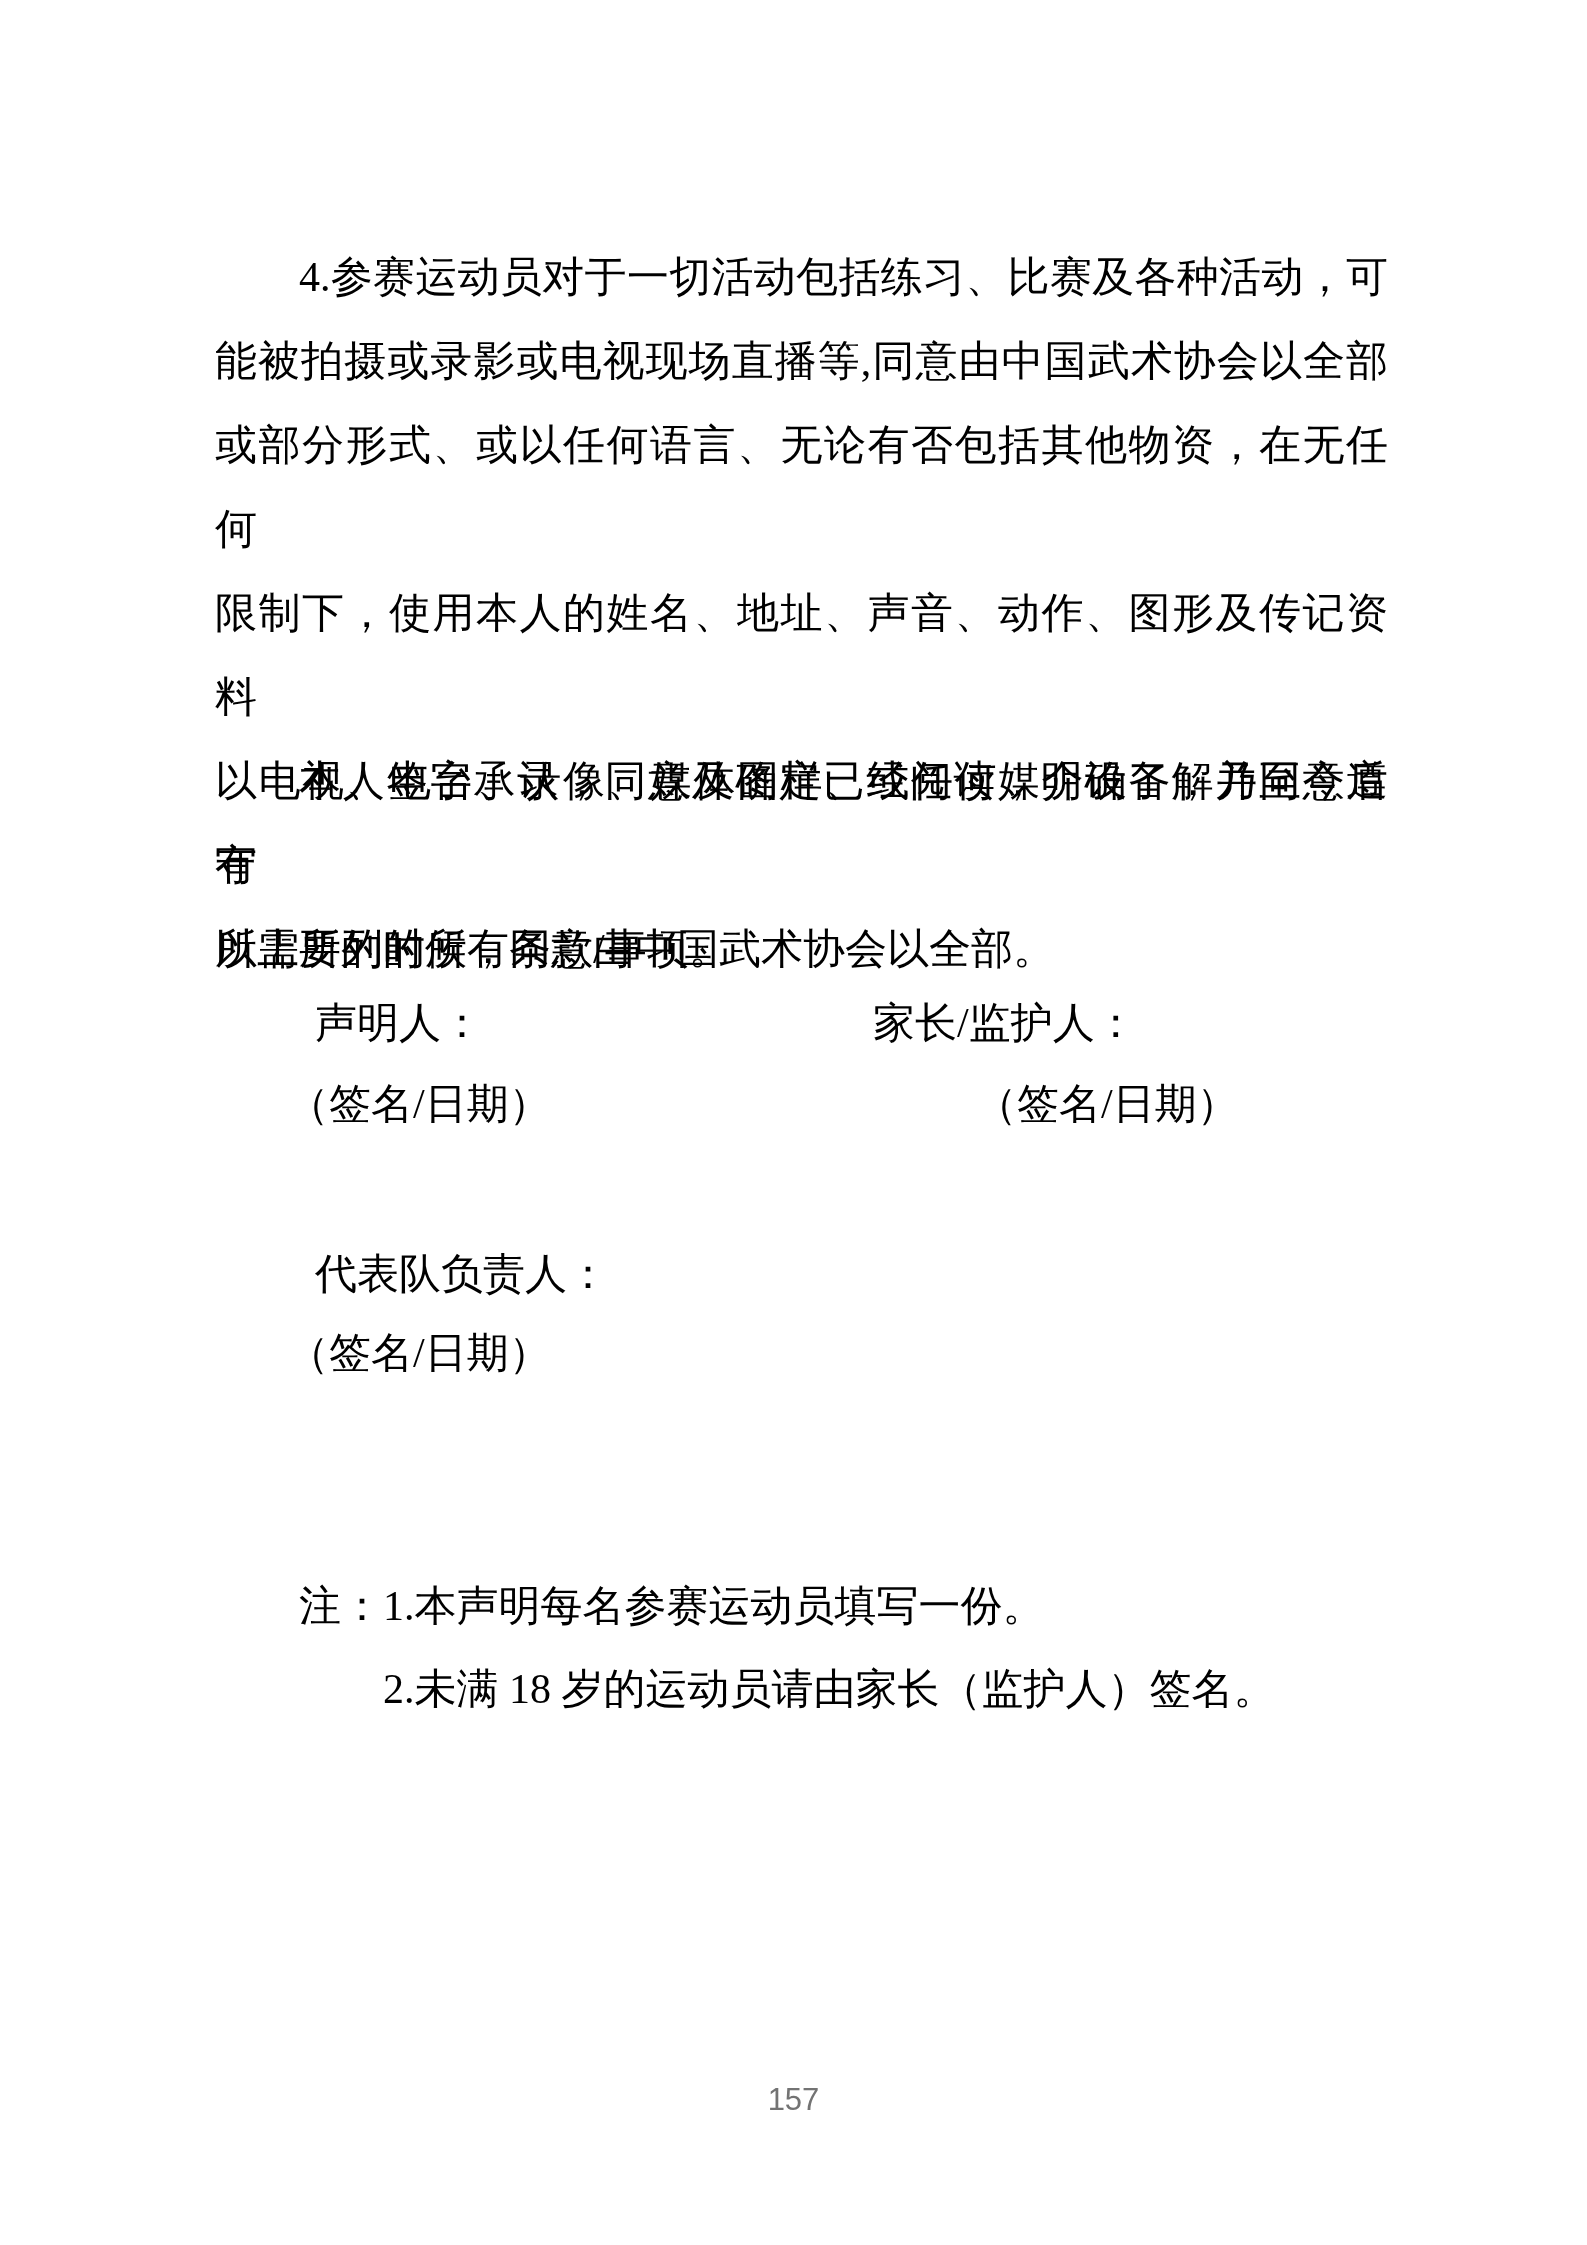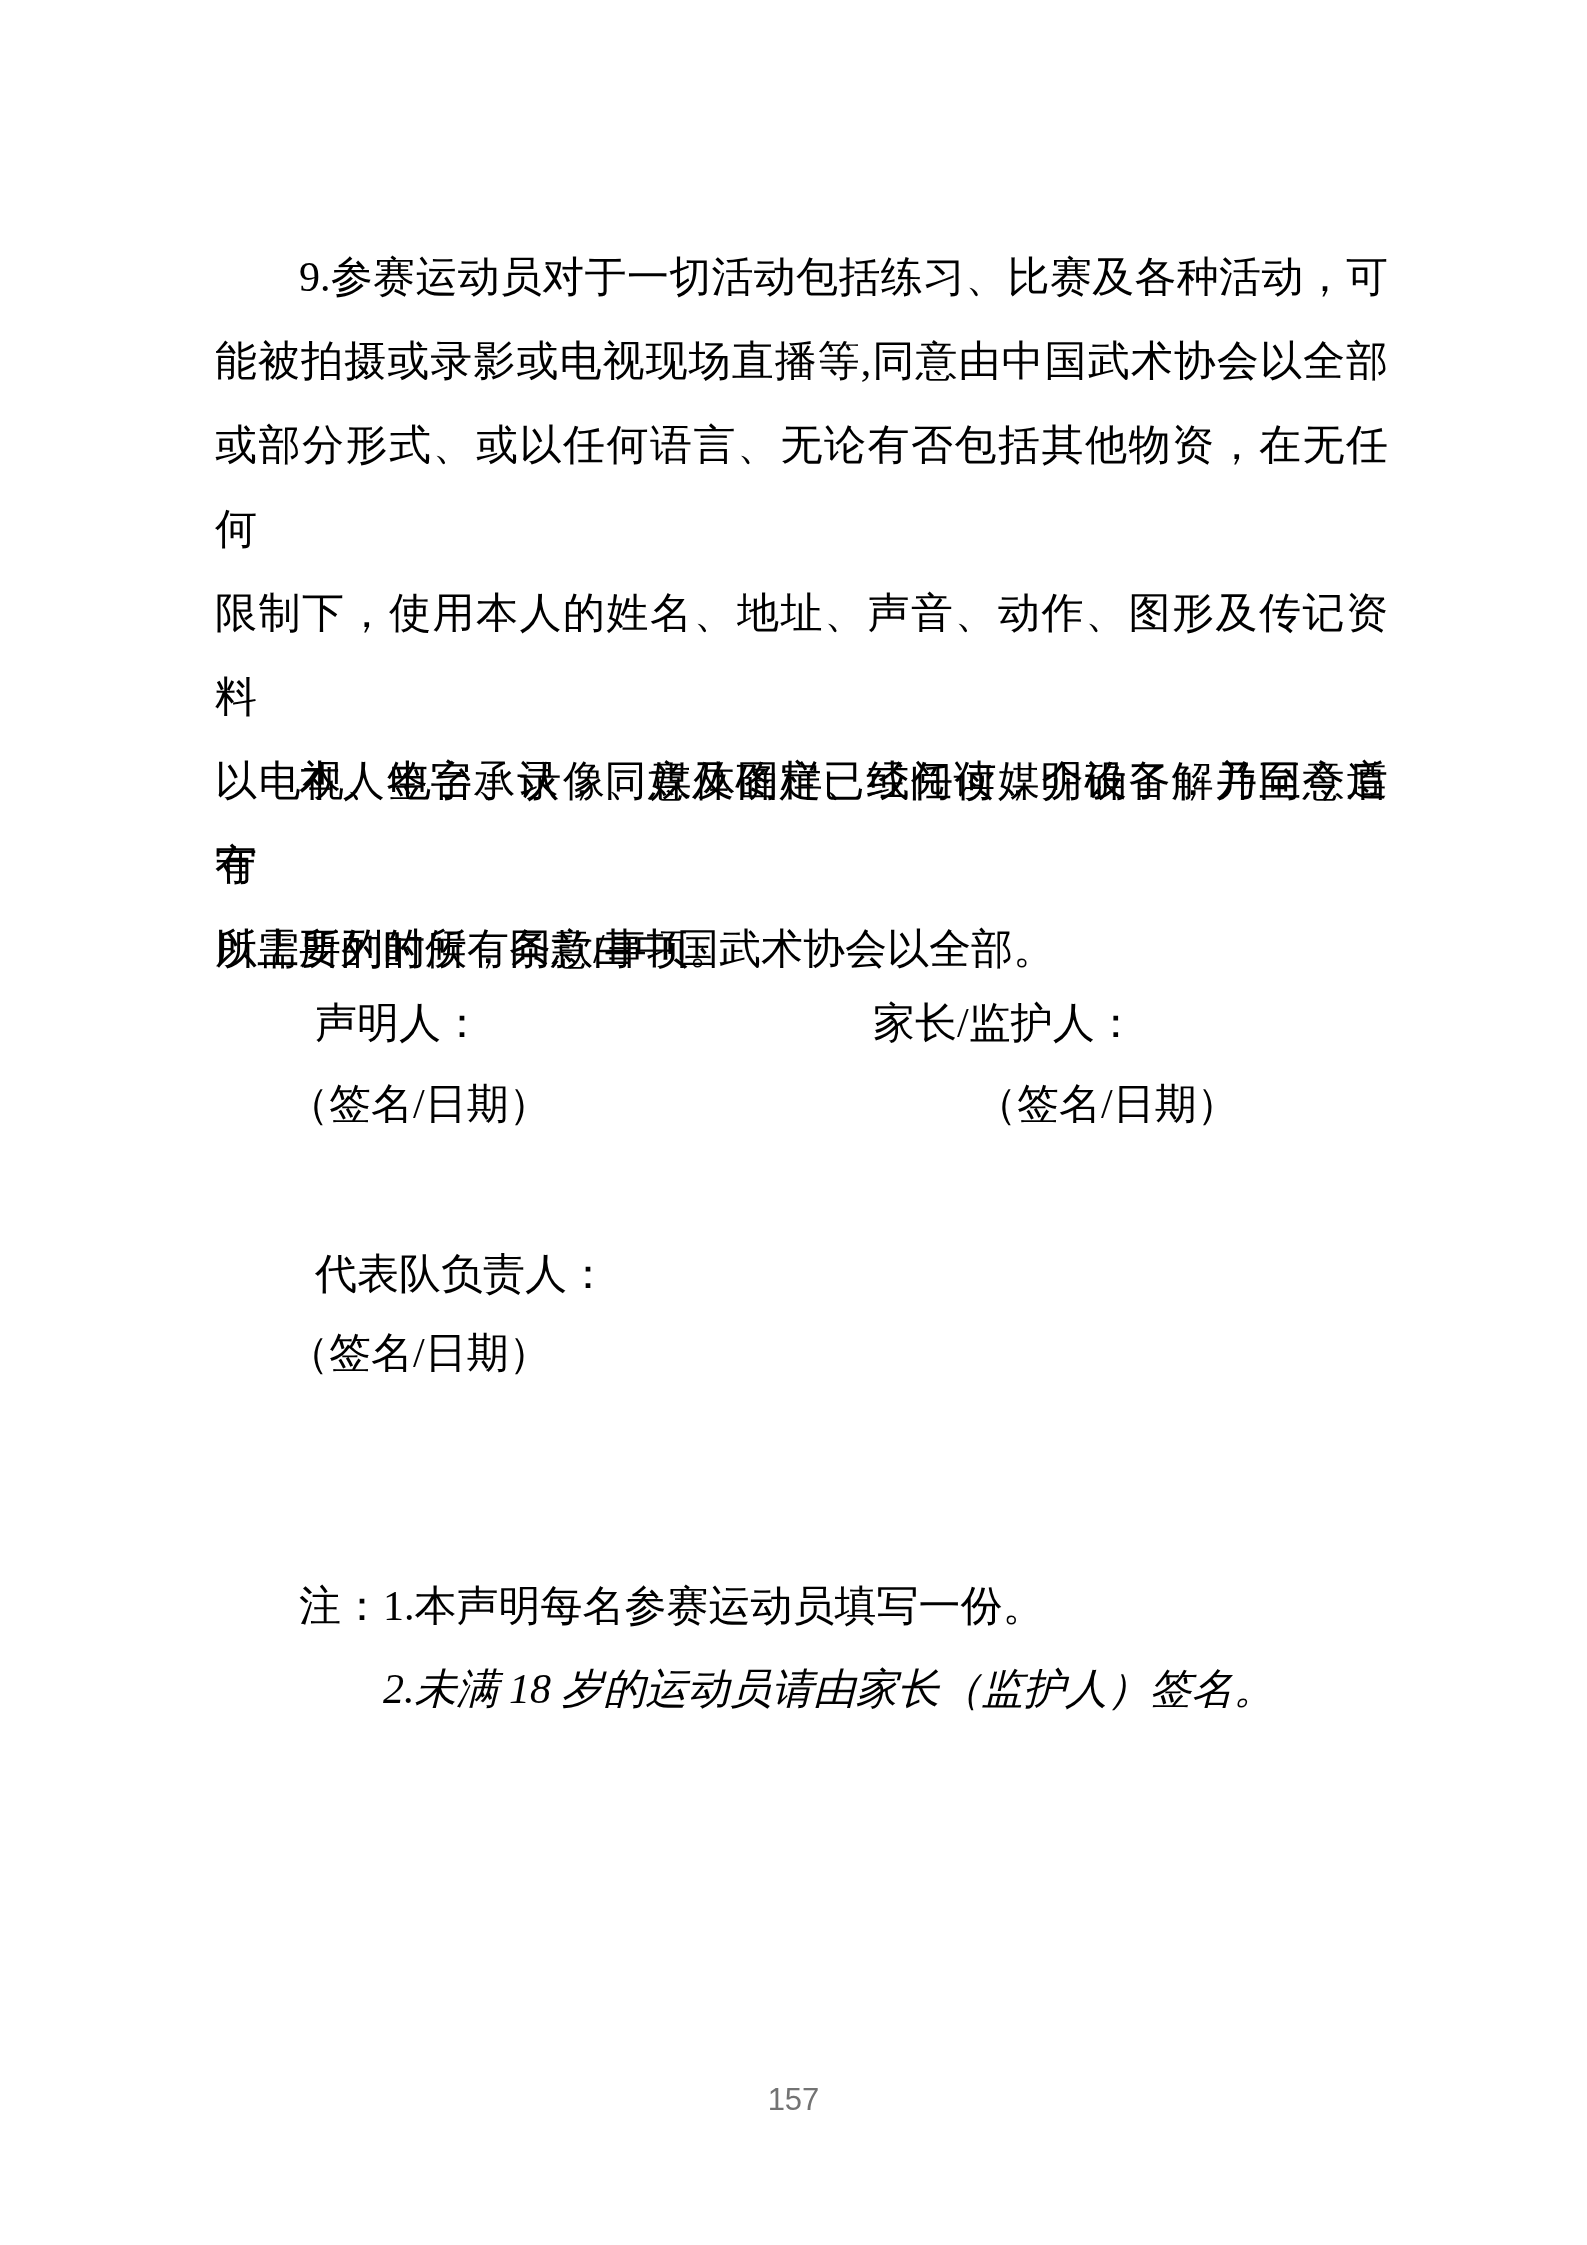--- a/index.html
+++ b/index.html
@@ -67,21 +67,21 @@
     line-height: 36px;
     color: #737373;
   }
 </style>
 </head>
 <body>
 
 <div class="page">
 
   <div class="textcol" style="top:235px;">
-    <div class="line jline indent2">9.参赛运动员对于一切活动包括练习、比赛及各种活动，可</div>
+    <div class="line jline indent2">4.参赛运动员对于一切活动包括练习、比赛及各种活动，可</div>
     <div class="line jline">能被拍摄或录影或电视现场直播等,同意由中国武术协会以全部</div>
     <div class="line jline">或部分形式、或以任何语言、无论有否包括其他物资，在无任何</div>
     <div class="line jline">限制下，使用本人的姓名、地址、声音、动作、图形及传记资料</div>
     <div class="line jline">以电视、电台、录像、媒体图样、或任何媒介设备，乃至今后有</div>
     <div class="line">所需要的时候，同意由中国武术协会以全部。</div>
   </div>
 
   <div class="textcol" style="top:739px;">
     <div class="line jline indent2">本人签字承认，同意及确定已经阅读，明确了解并同意遵守</div>
     <div class="line">以上所列的所有条款/事项。</div>
@@ -101,19 +101,19 @@
     <span class="off-label">代表队负责人：</span>
   </div>
 
   <div class="sigrow" style="top:1311px;">
     <span class="off-paren">（签名/日期）</span>
   </div>
 
   <div class="sigrow" style="top:1564px;text-align:center;">
     <span class="off-note">注：1.本声明每名参赛运动员填写一份。</span>
   </div>
-  <div class="sigrow" style="top:1647px;font-style:italic;">
+  <div class="sigrow" style="top:1647px;">
     <span class="off-note2">2.未满 18 岁的运动员请由家长（监护人）签名。</span>
   </div>
 
   <div class="pagenum-wrap">157</div>
 
 </div>
 
 </body></html>

